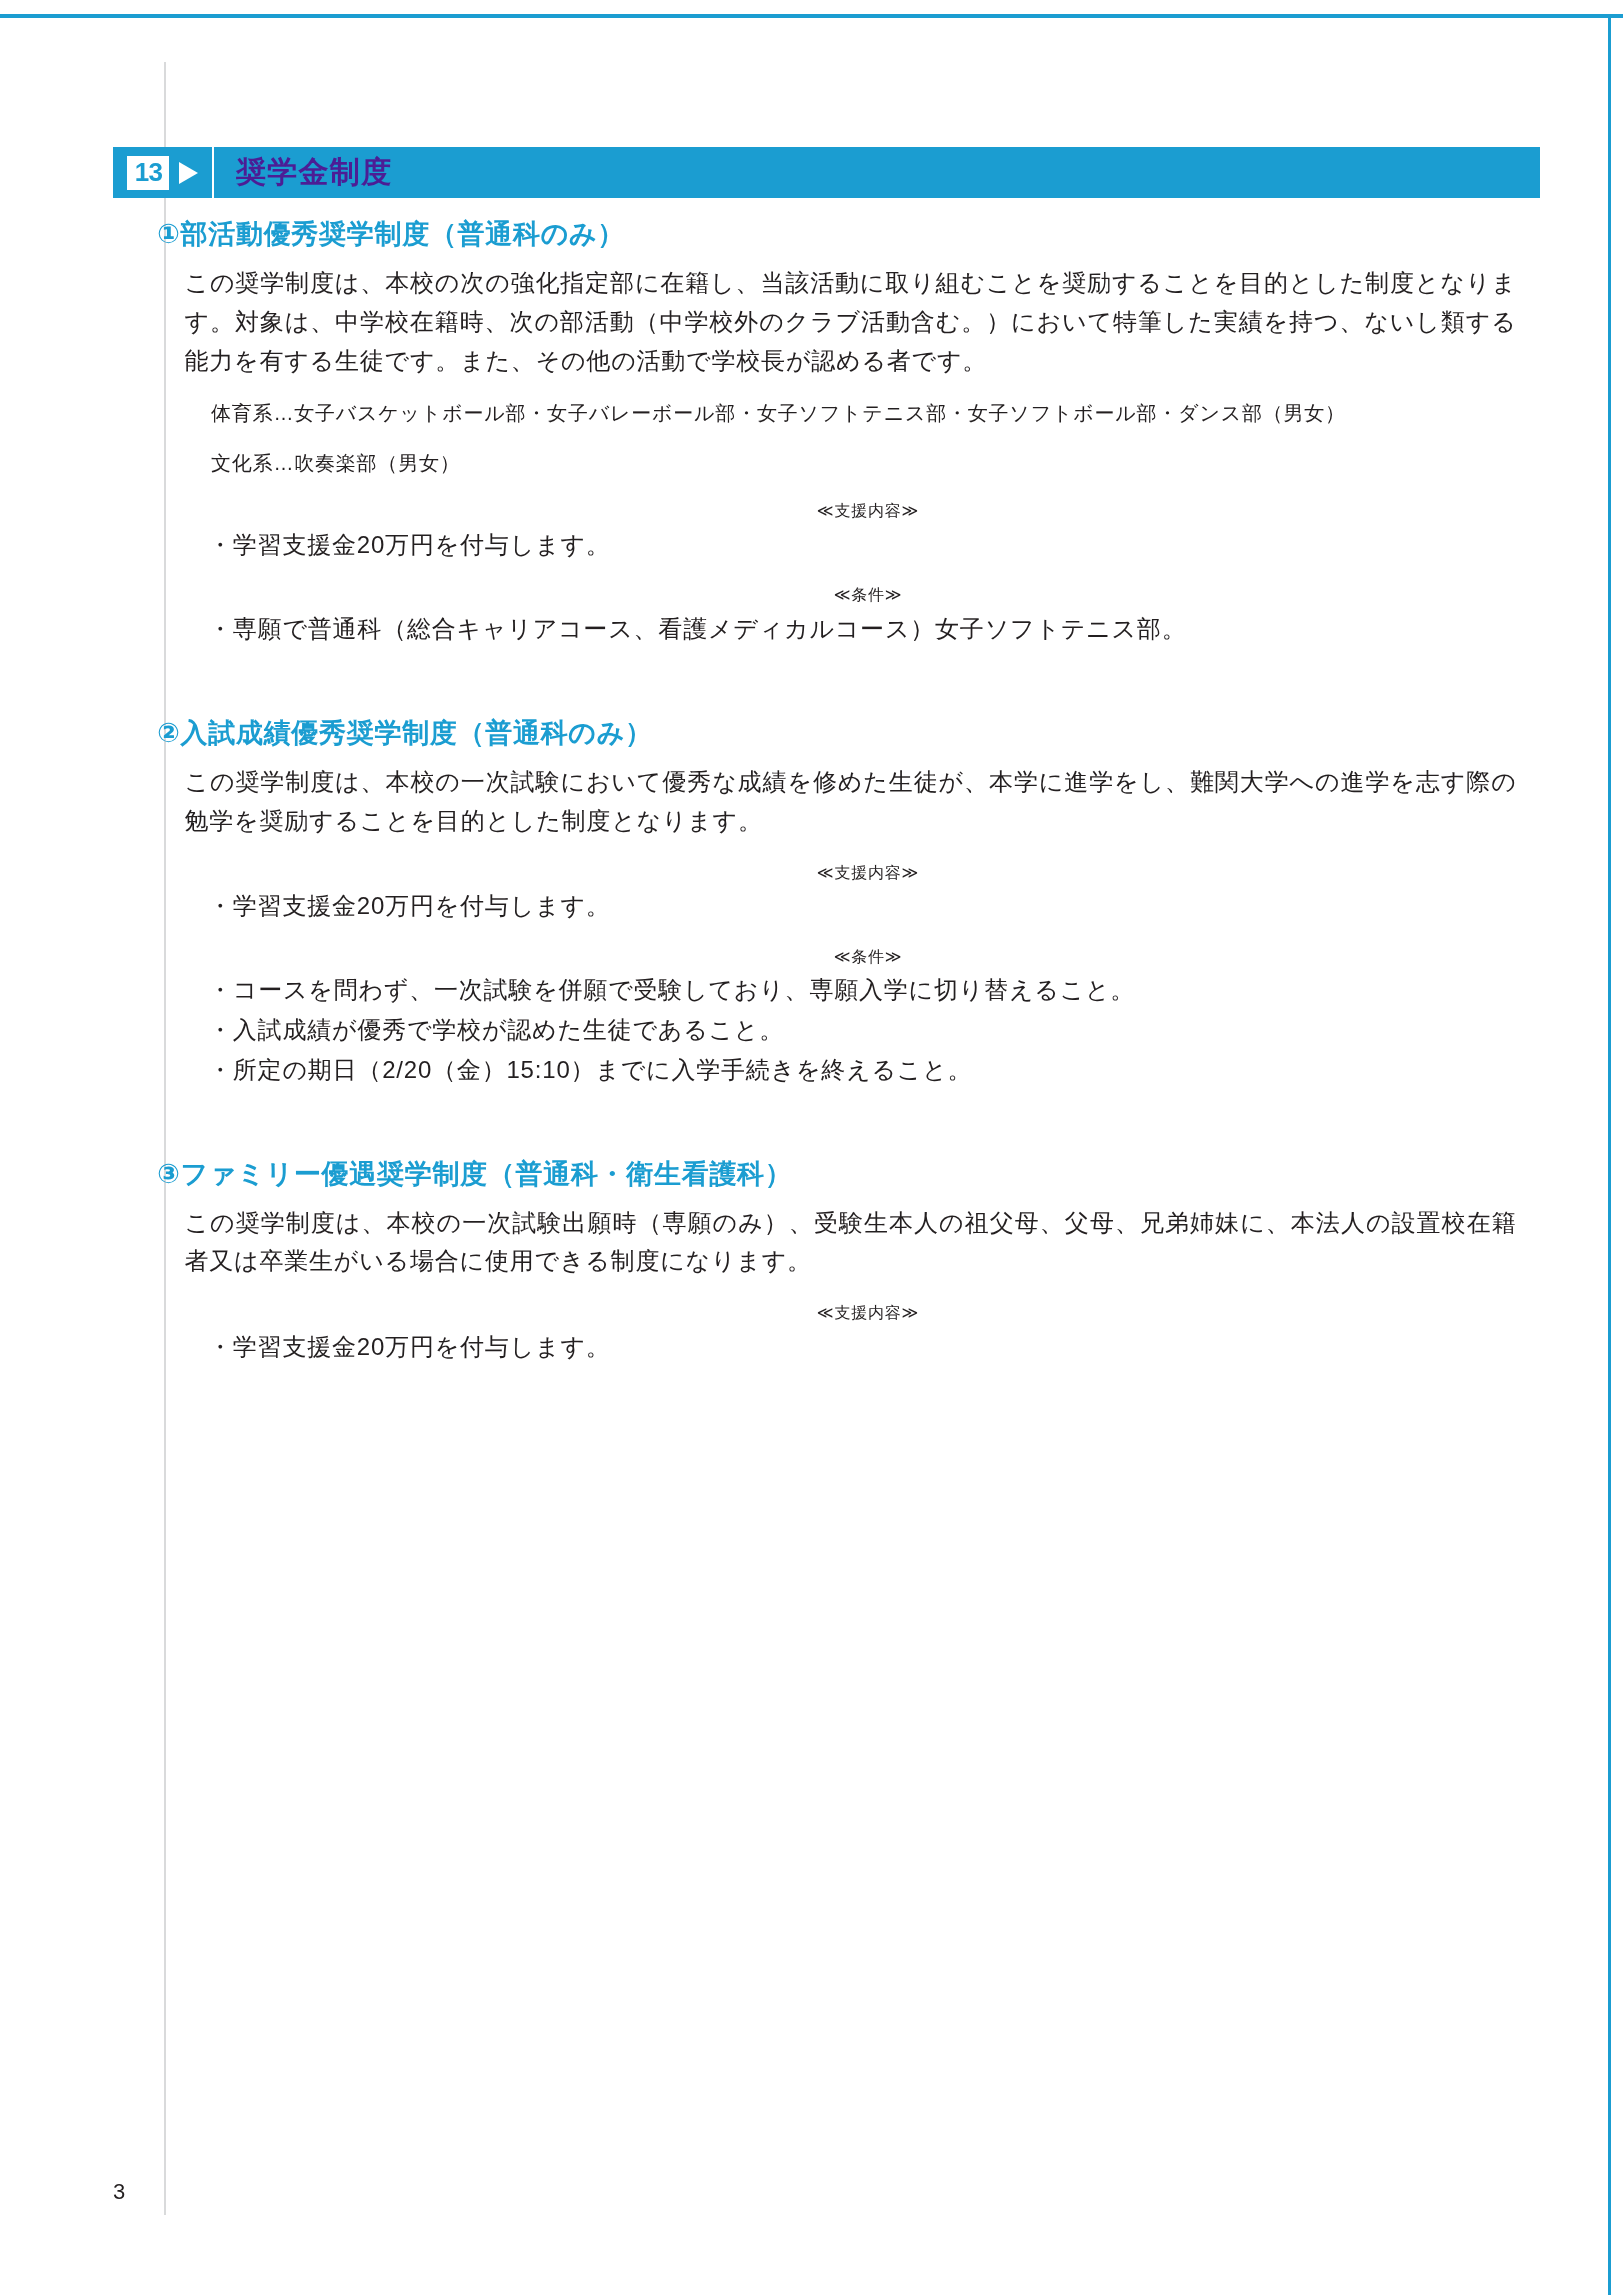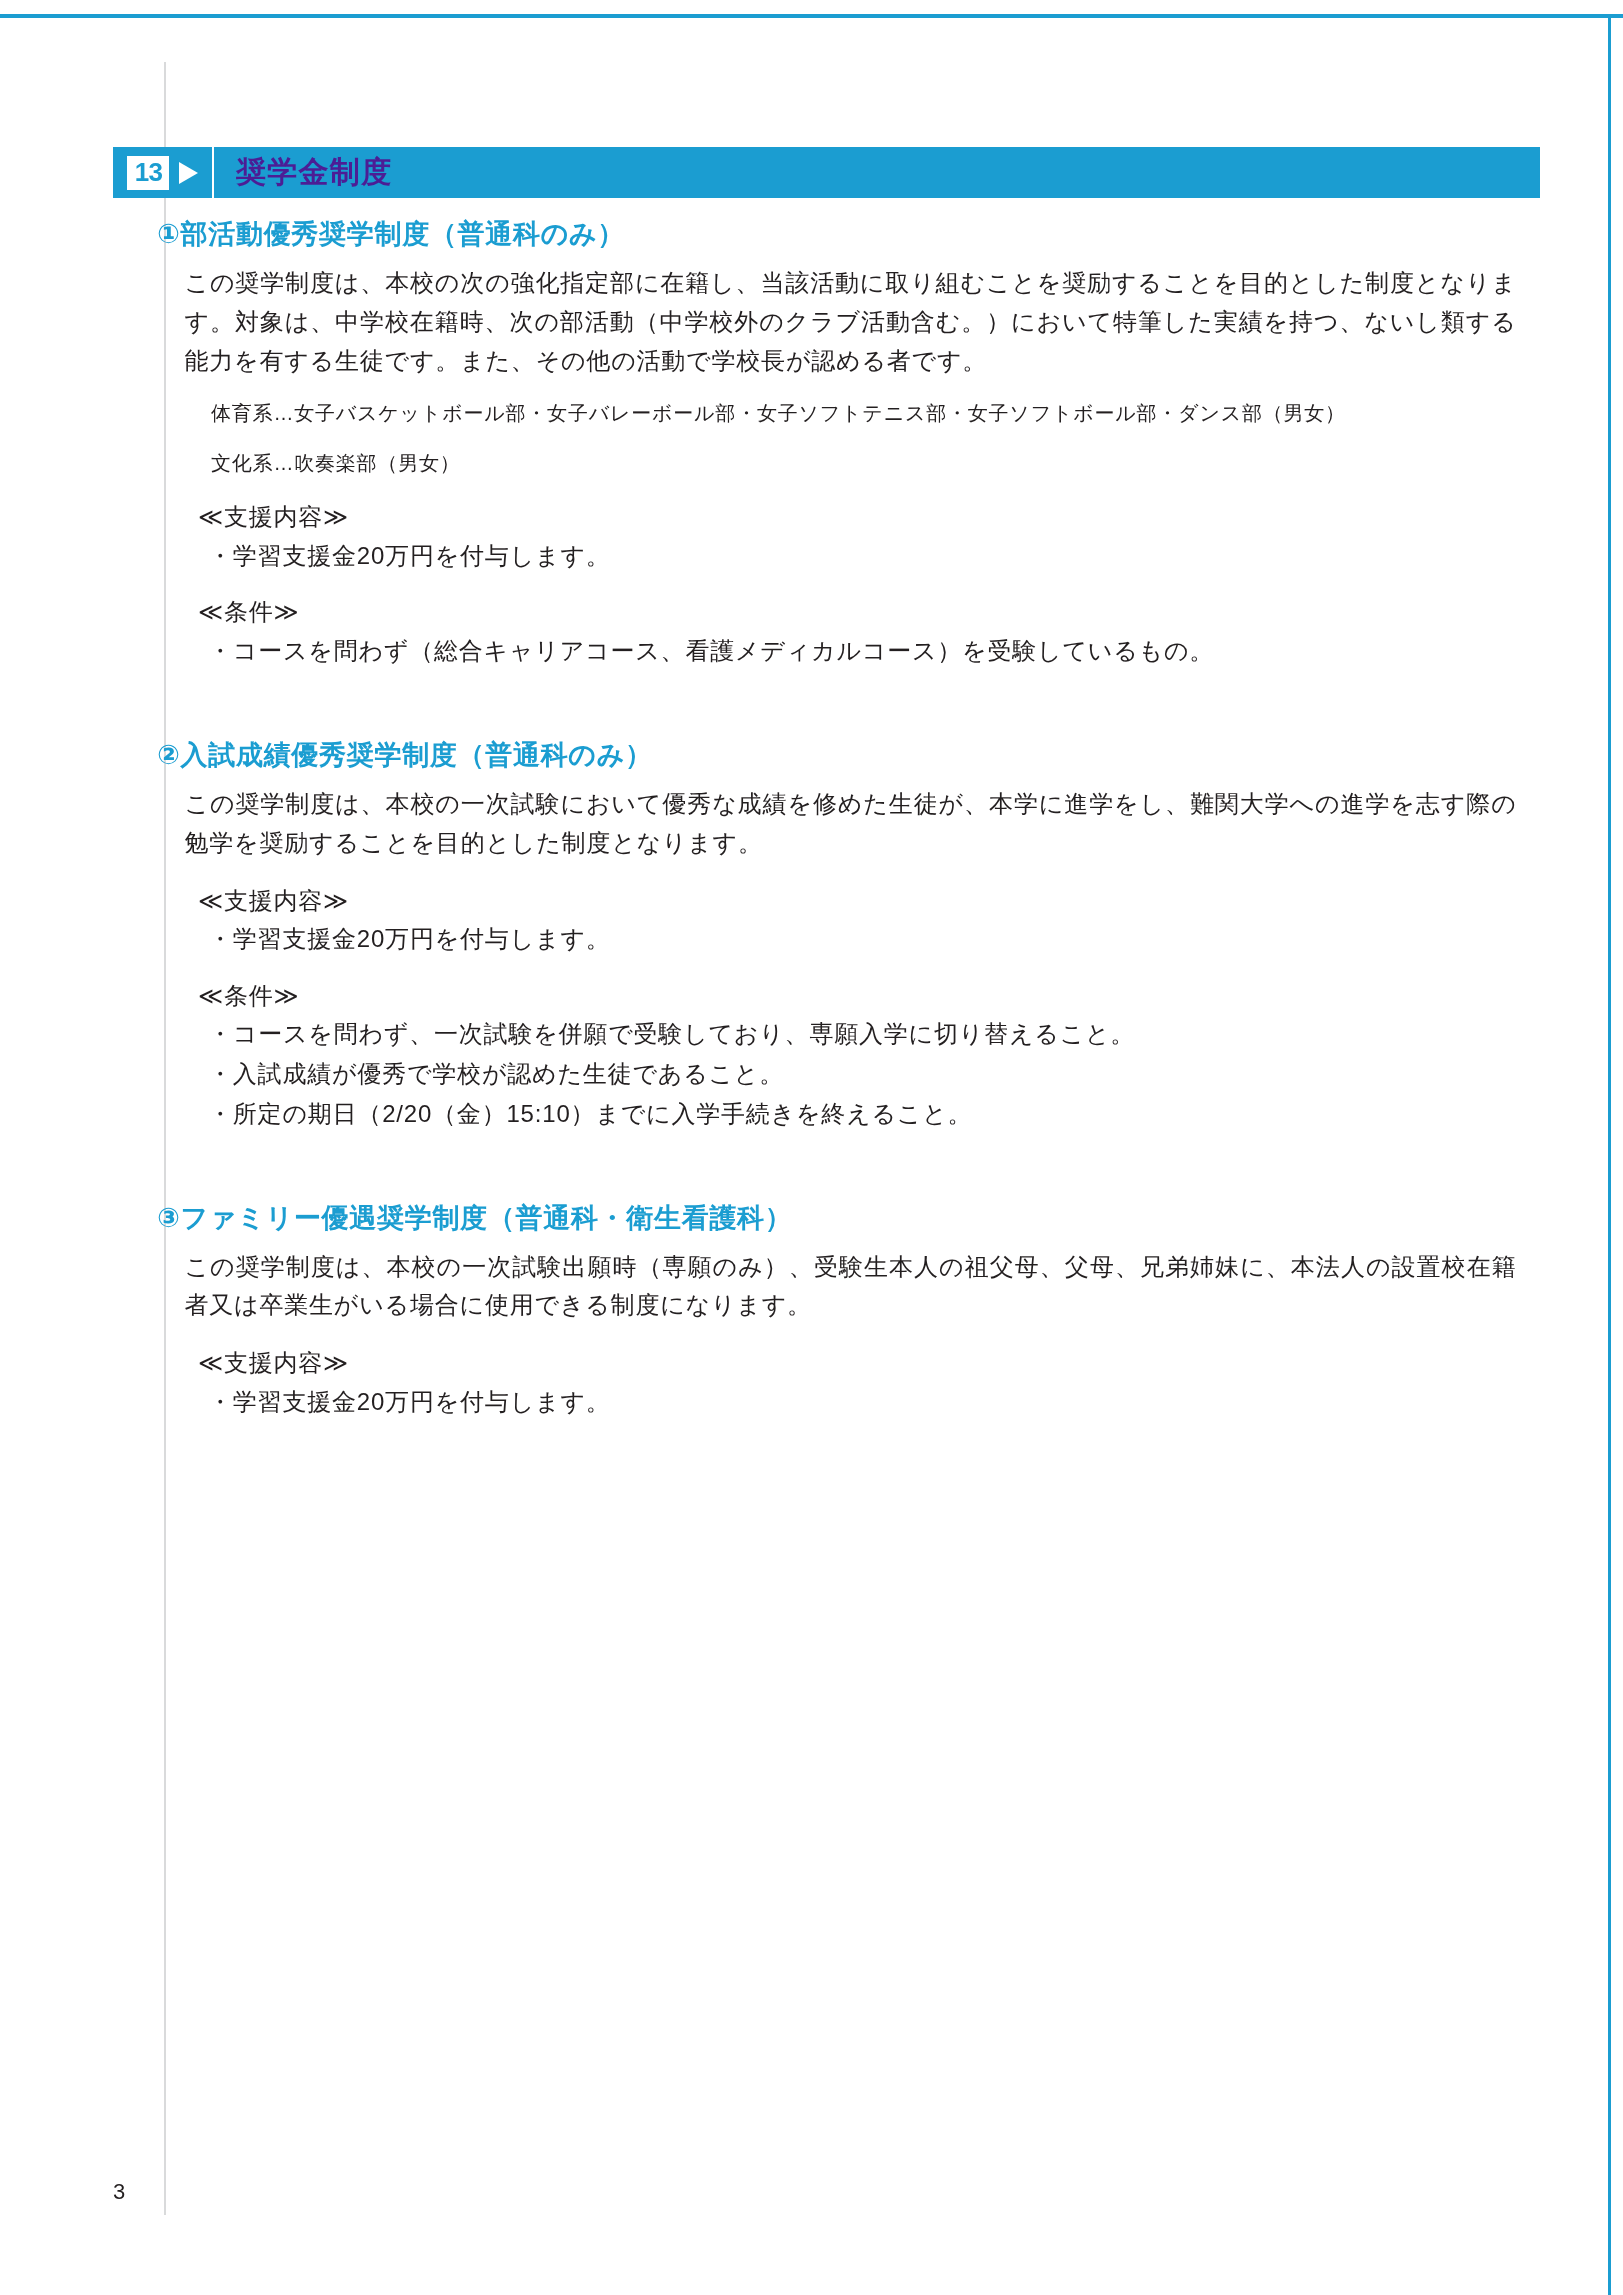--- a/index.html
+++ b/index.html
@@ -135,23 +135,24 @@
     font-size: 20px;
     line-height: 1.62;
     letter-spacing: 0.8px;
     width: 1283px;
   }
   .indent-block .hang {
     padding-left: 71px;
     text-indent: -71px;
   }
   .sub-label {
-    font-size: 24px;
+    font-size: 16px;
     letter-spacing: 0.8px;
     margin: 22px 0 3.9px 41px;
+    text-align: center;
   }
   .bullet {
     font-size: 24px;
     letter-spacing: 0.8px;
     margin: 2.6px 0 0 51px;
     line-height: 1.55;
   }
   .gap-lg { height: 48px; }
 
   .page-number {
@@ -186,21 +187,21 @@
       <p class="body-text">この奨学制度は、本校の次の強化指定部に在籍し、当該活動に取り組むことを奨励することを目的とした制度となります。対象は、中学校在籍時、次の部活動（中学校外のクラブ活動含む。）において特筆した実績を持つ、ないし類する能力を有する生徒です。また、その他の活動で学校長が認める者です。</p>
       <div class="indent-block">
         <div class="hang">体育系…女子バスケットボール部・女子バレーボール部・女子ソフトテニス部・女子ソフトボール部・ダンス部（男女）</div>
       </div>
       <div class="indent-block">
         <div class="hang">文化系…吹奏楽部（男女）</div>
       </div>
       <div class="sub-label">≪支援内容≫</div>
       <div class="bullet">・学習支援金20万円を付与します。</div>
       <div class="sub-label">≪条件≫</div>
-      <div class="bullet">・コースを問わず（総合キャリアコース、看護メディカルコース）を受験しているもの。</div>
+      <div class="bullet">・専願で普通科（総合キャリアコース、看護メディカルコース）女子ソフトテニス部。</div>
     </div>
 
     <div class="gap-lg"></div>
 
     <div class="item">
       <div class="item-heading">②入試成績優秀奨学制度（普通科のみ）</div>
       <p class="body-text">この奨学制度は、本校の一次試験において優秀な成績を修めた生徒が、本学に進学をし、難関大学への進学を志す際の勉学を奨励することを目的とした制度となります。</p>
       <div class="sub-label">≪支援内容≫</div>
       <div class="bullet">・学習支援金20万円を付与します。</div>
       <div class="sub-label">≪条件≫</div>

